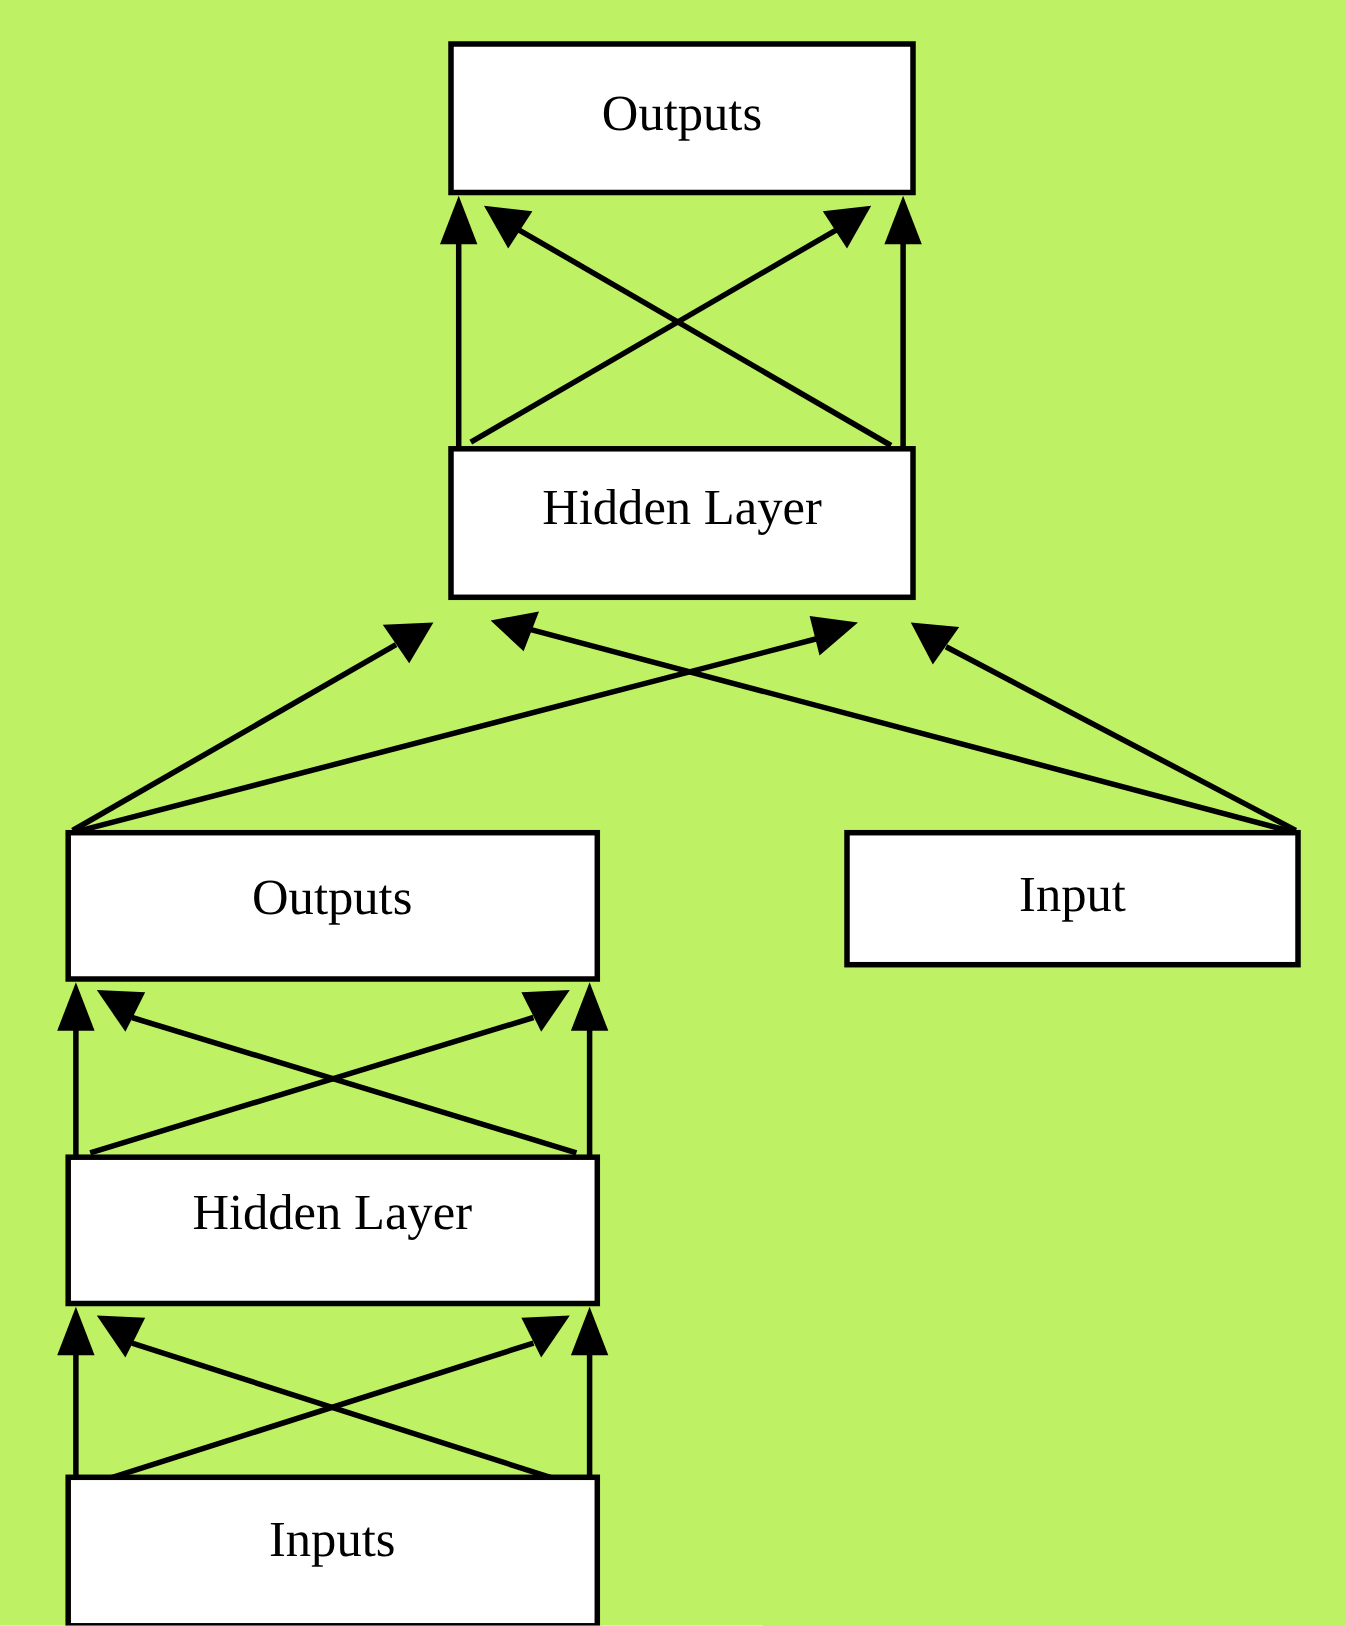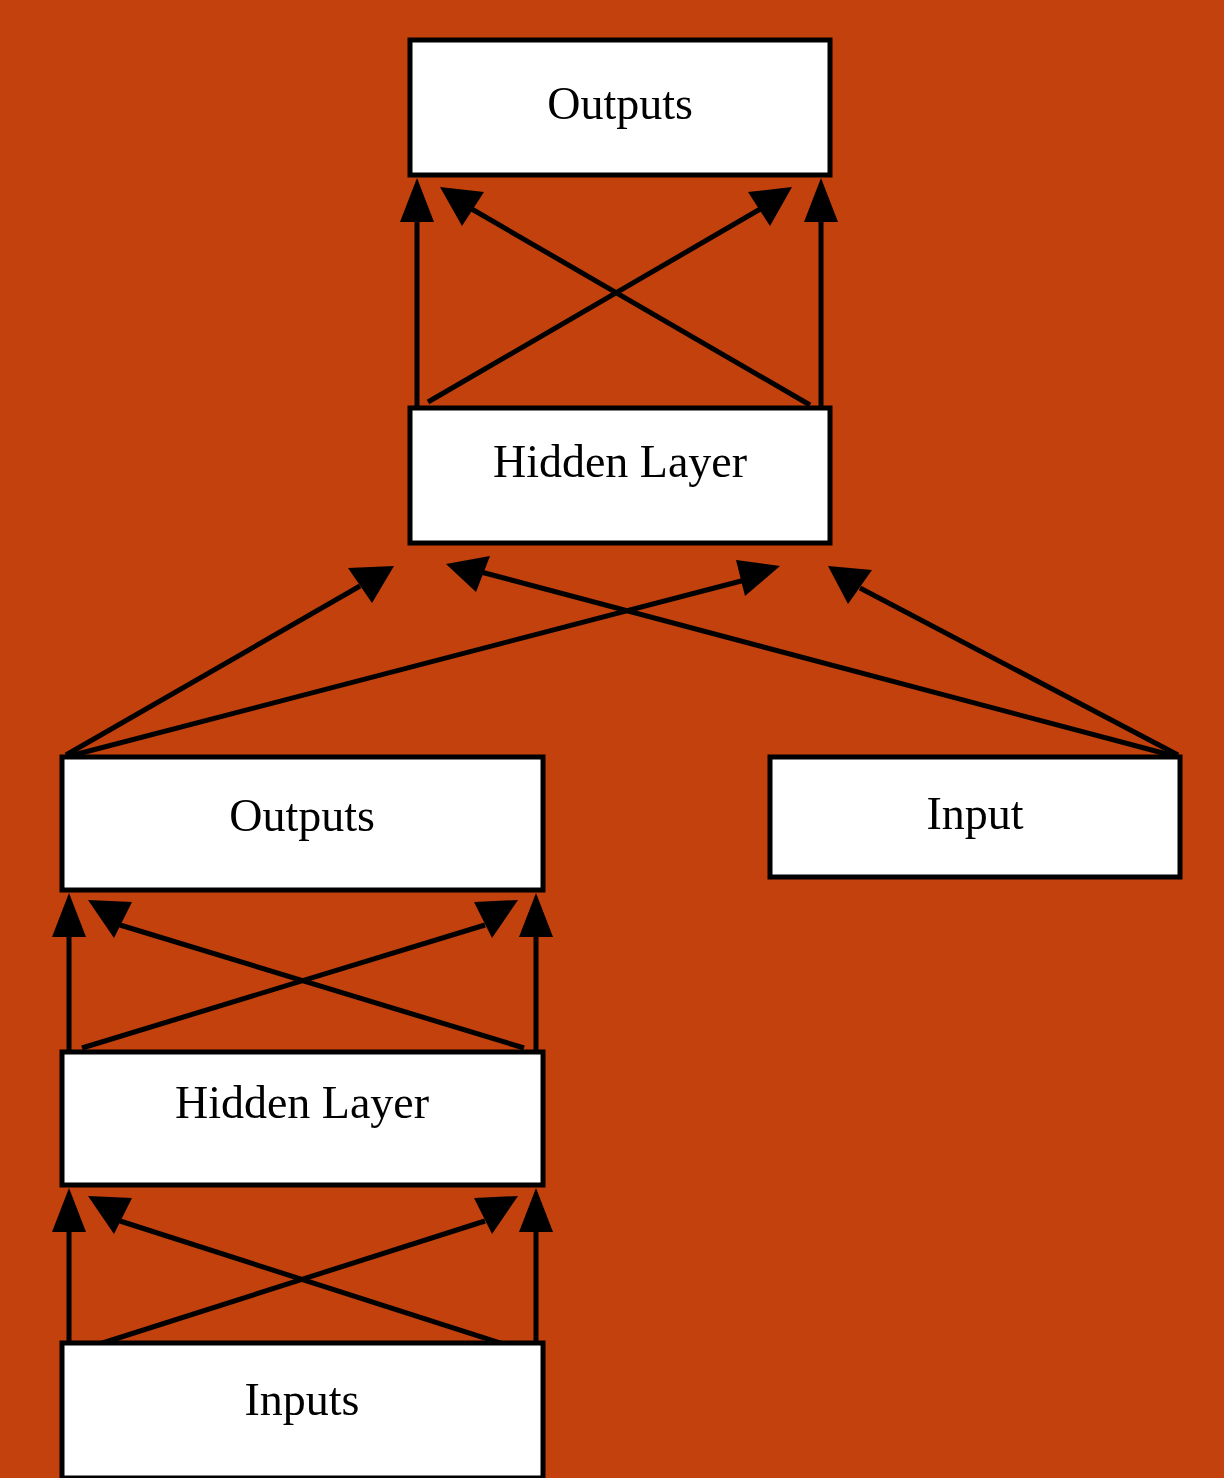--- a/index.html
+++ b/index.html
@@ -8,21 +8,21 @@
     padding: 0;
     background: #ffffff;
   }
   body {
     font-family: "Liberation Serif", "DejaVu Serif", serif;
   }
   #stage {
     position: relative;
     width: 1224px;
     height: 1478px;
-    background: #c2410c;
+    background: #bef264;
     overflow: hidden;
   }
   #diagram-svg {
     position: absolute;
     top: 0;
     left: 0;
     width: 1224px;
     height: 1478px;
     display: block;
   }

